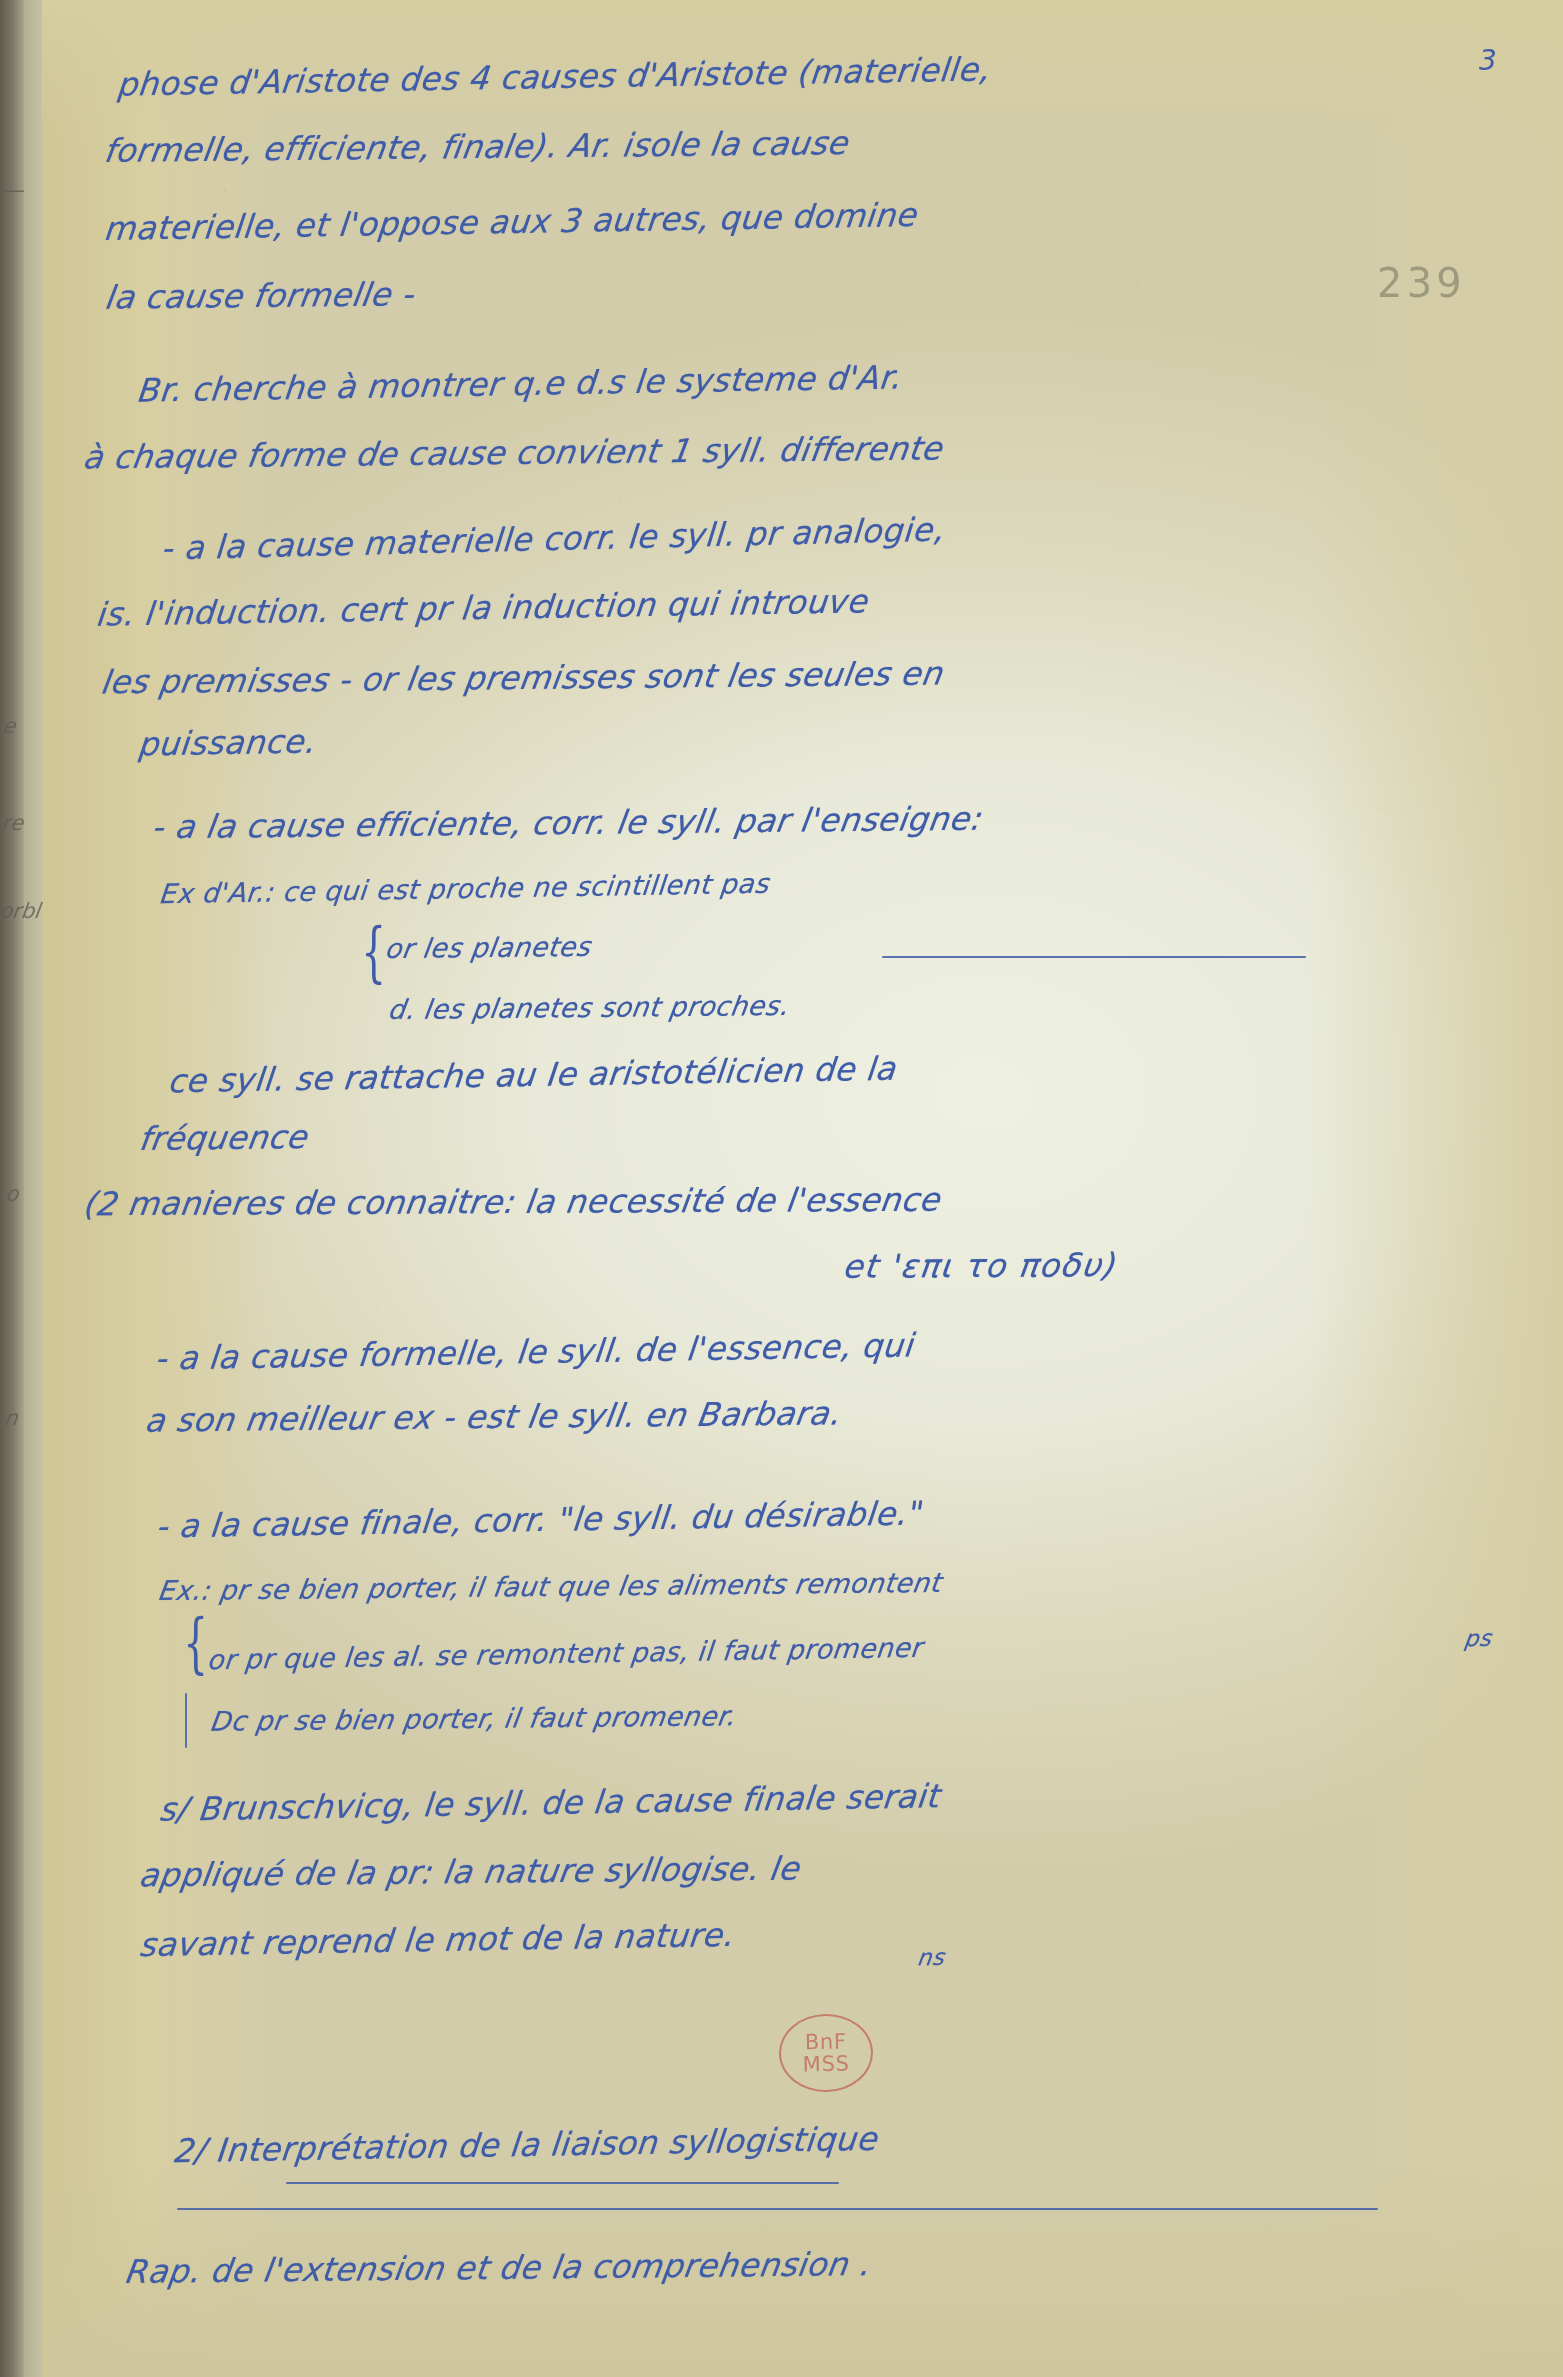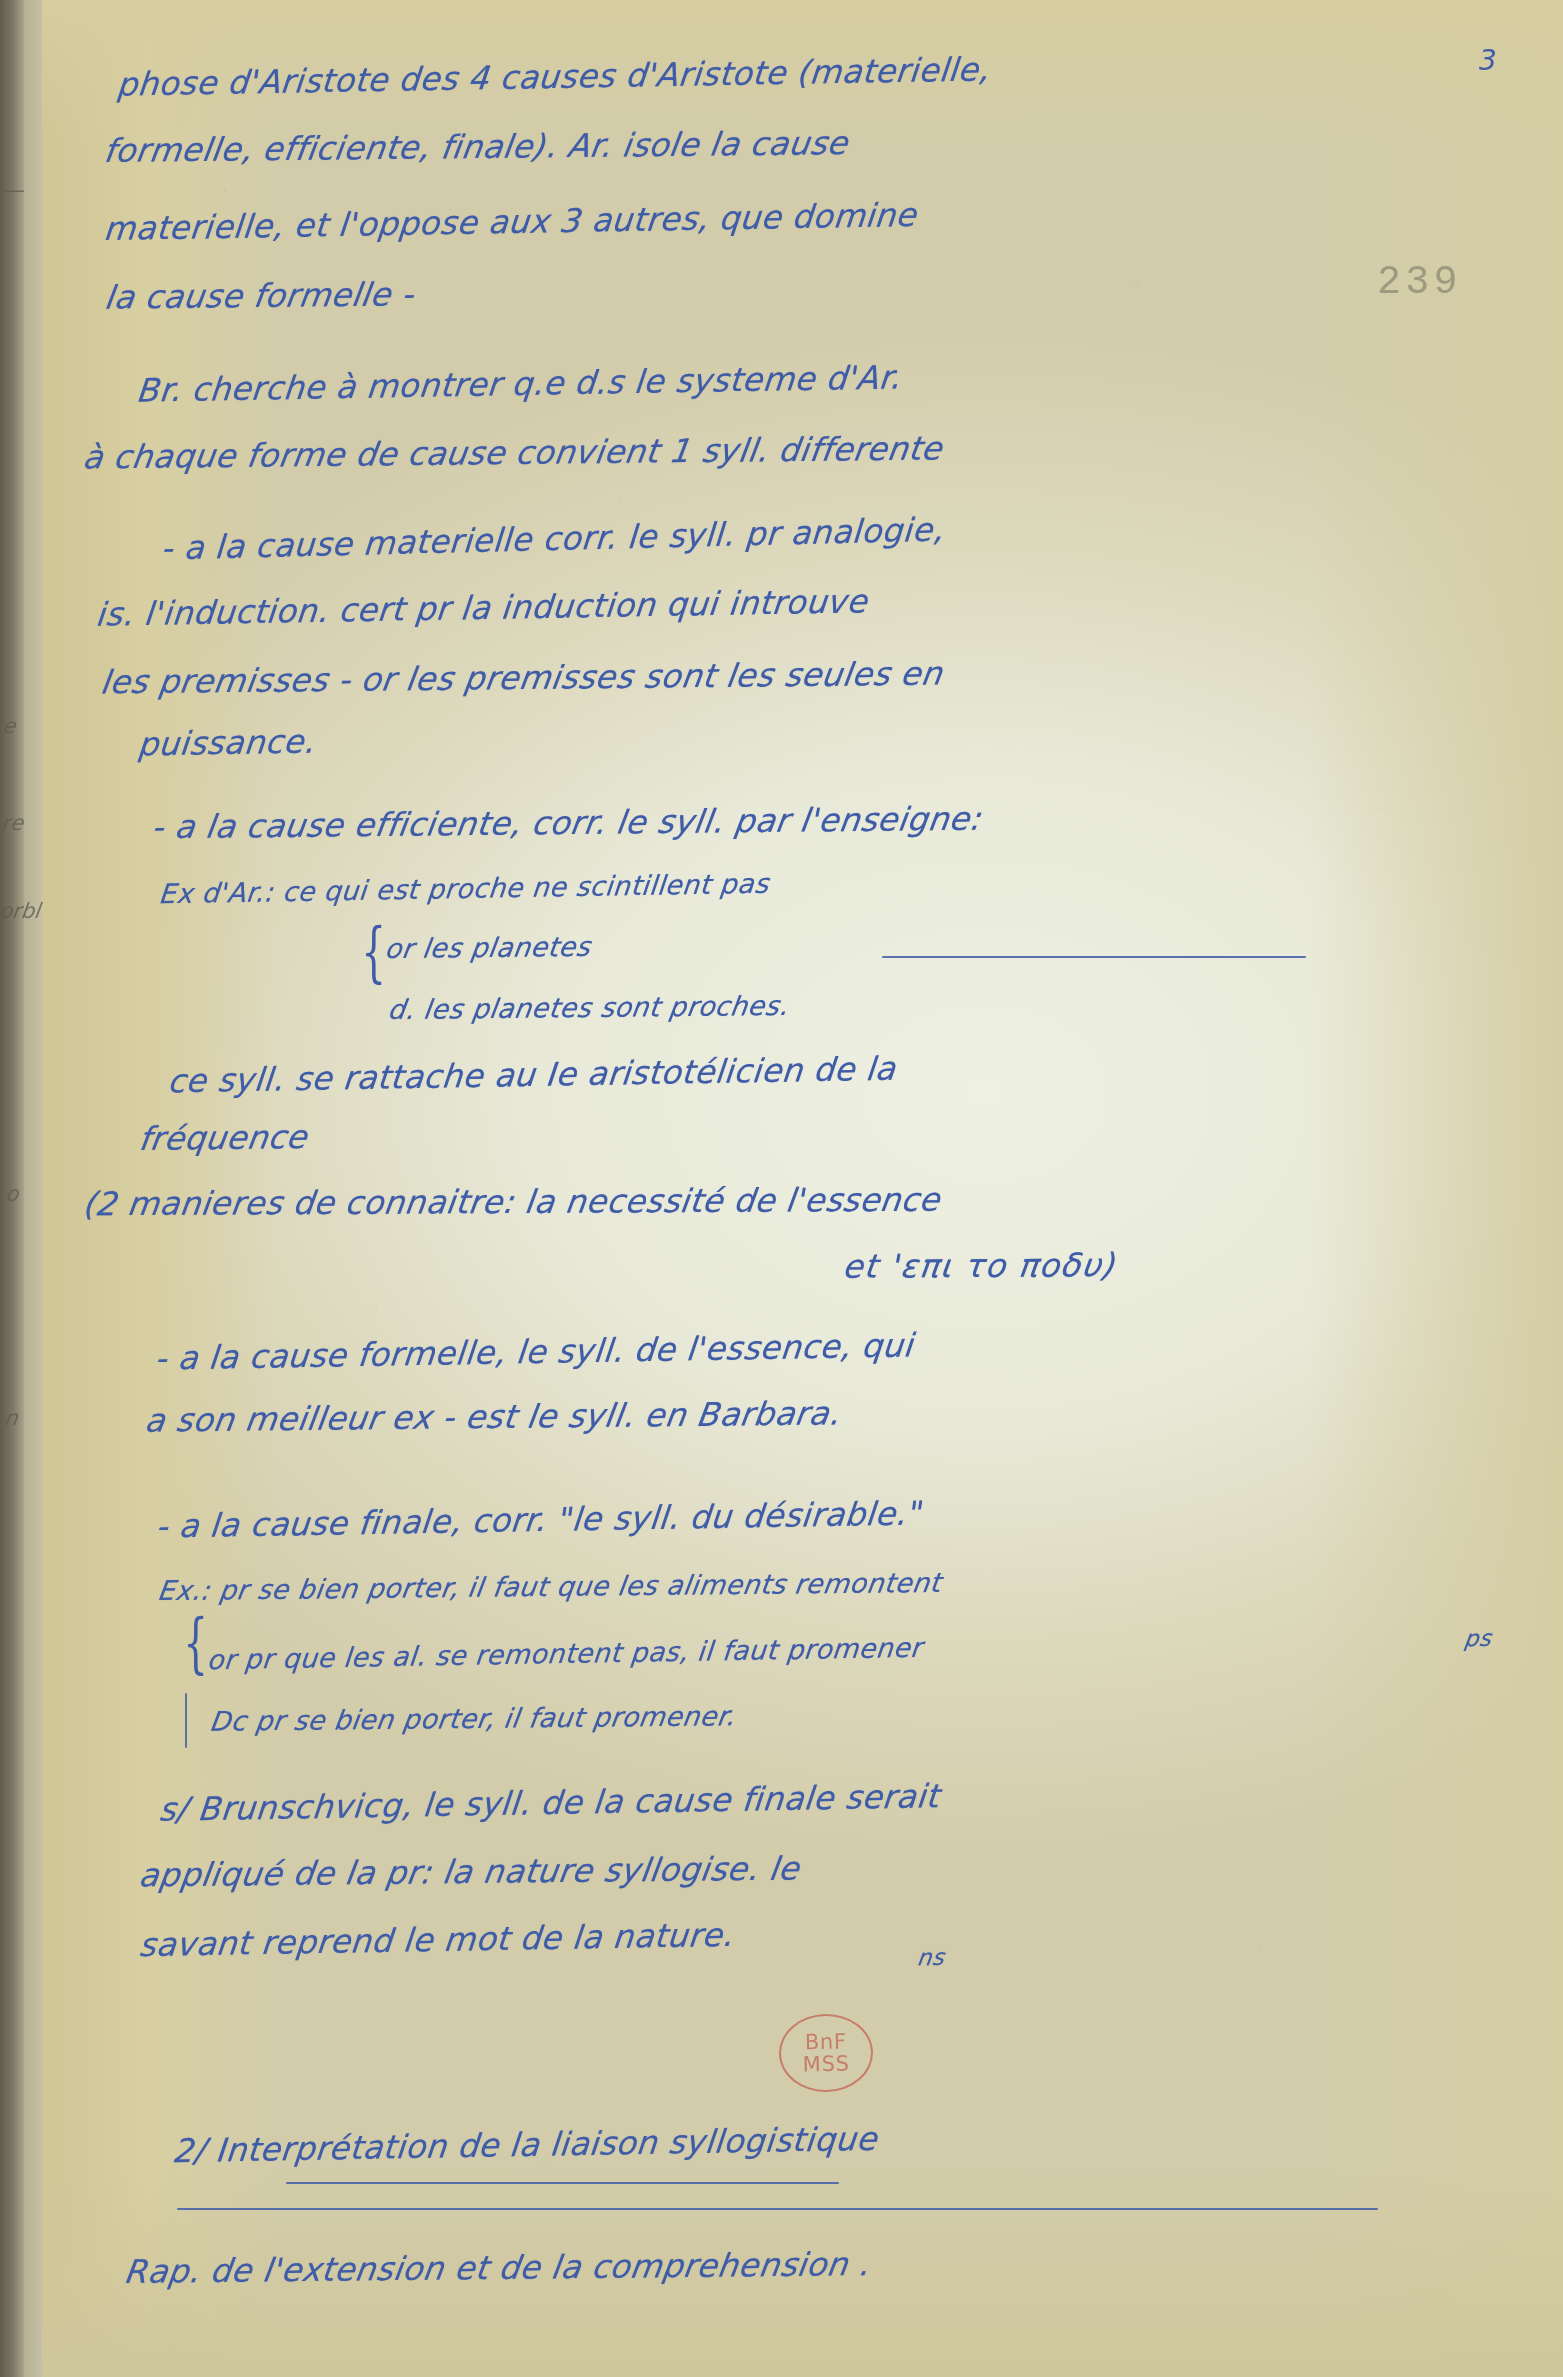--- a/index.html
+++ b/index.html
@@ -223,21 +223,21 @@
   <div class="sheet-left-tint"></div>
   <div class="sheet-right-tint"></div>
   <div class="sheet-top-tint"></div>
   <div class="sheet-bottom-tint"></div>
   <div class="speckle"></div>
   <div class="edge-strip"></div>
   <div class="edge-strip2"></div>
 
   <div class="folio" style="left:1479px; top:44px;">3</div>
 
-  <div class="stamp-num" style="left:1377px; top:260px;font-family:Liberation Mono, monospace;">239</div>
+  <div class="stamp-num" style="left:1377px; top:260px;">239</div>
 
   <div class="ink ln sk1" style="left:119px; top:61px;">phose d'Aristote  des 4 causes d'Aristote (materielle,</div>
   <div class="ink ln sk2" style="left:106px; top:131px;">formelle, efficiente, finale). Ar. isole la cause</div>
   <div class="ink ln sk1" style="left:106px; top:206px;">materielle, et l'oppose aux 3 autres, que domine</div>
   <div class="ink ln sk2" style="left:107px; top:280px;">la cause formelle -</div>
 
   <div class="ink ln sk1" style="left:139px; top:368px;">Br. cherche à montrer q.e d.s le systeme d'Ar.</div>
   <div class="ink ln sk2" style="left:85px; top:437px;">à chaque forme de cause convient 1 syll. differente</div>
 
   <div class="ink ln sk3" style="left:163px; top:523px;">- a la cause materielle corr. le syll. pr analogie,</div>

